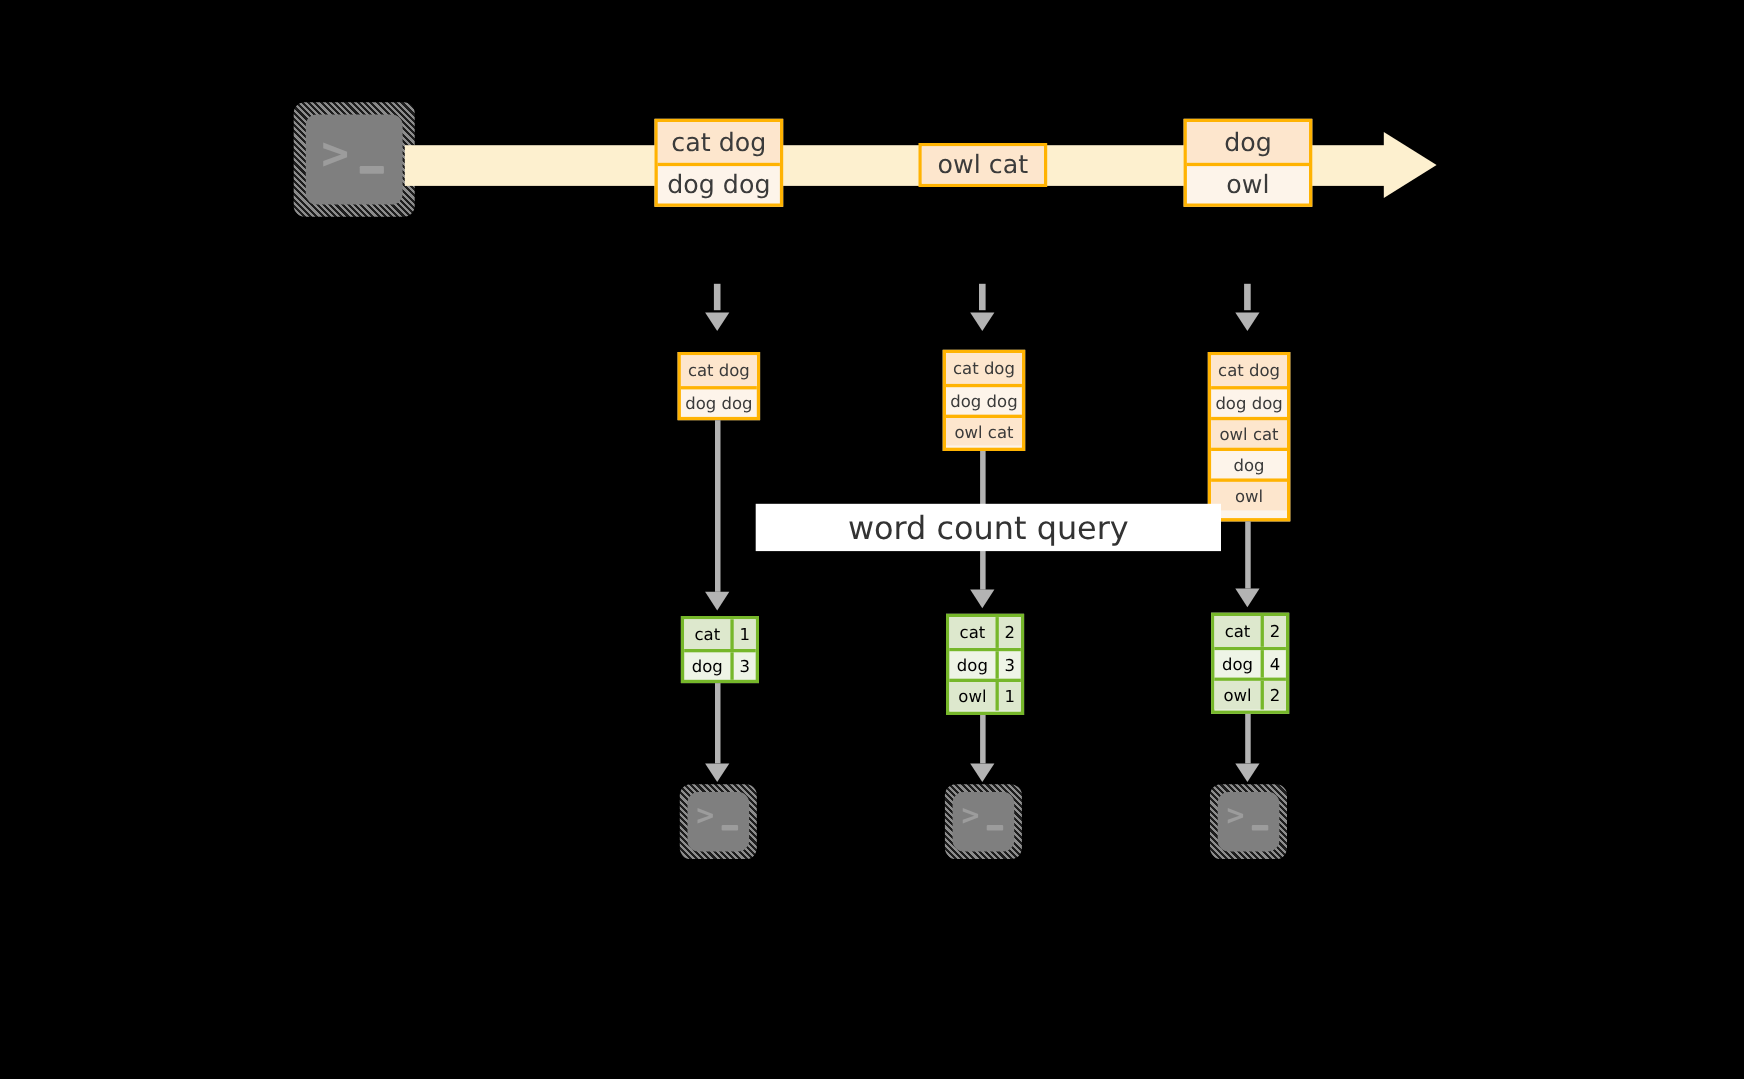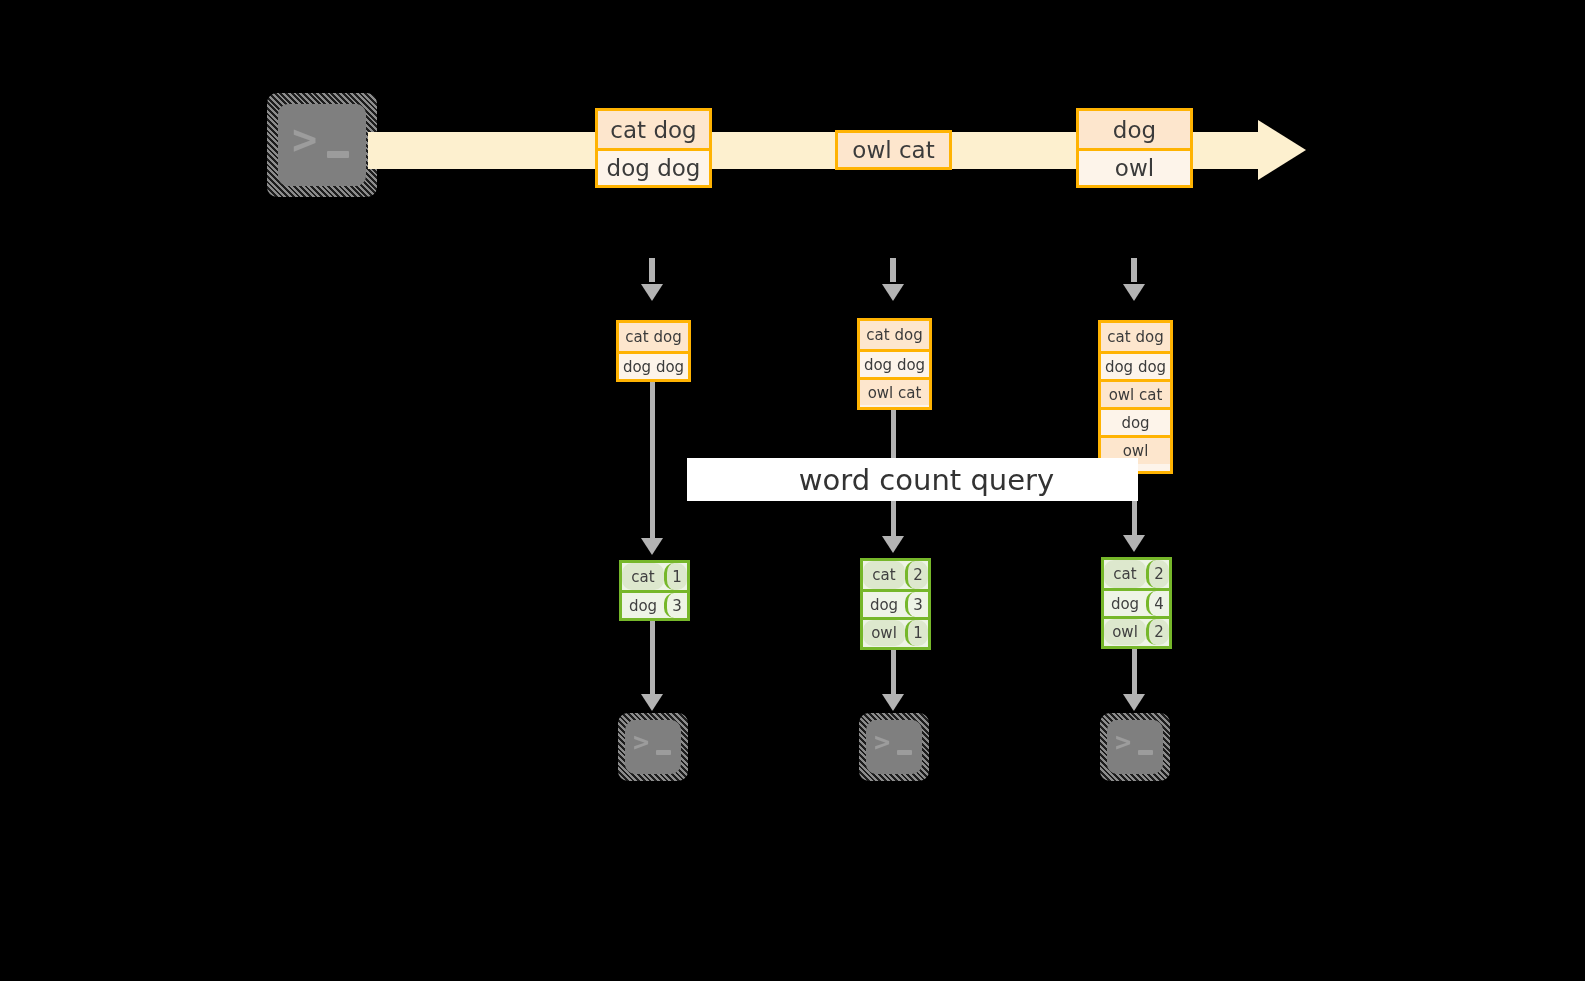--- a/index.html
+++ b/index.html
@@ -29,35 +29,35 @@
         justify-content:center;color:#3b3b3b;white-space:nowrap;}
   .obox .row.alt{background:#fde6cd;}
   .obox .row.sep{border-top:3px solid #ffb302;}
 
   
   .gtab{position:absolute;box-sizing:border-box;border:3px solid #76b72a;
         background:#eef4e6;}
   .gtab .grow{box-sizing:border-box;display:flex;}
   .gtab .grow.sep{border-top:3px solid #76b72a;}
   .gtab .gk,.gtab .gv{box-sizing:border-box;display:flex;align-items:center;
-        justify-content:center;color:#404040;white-space:nowrap;border-radius:10px;}
+        justify-content:center;color:#000000;white-space:nowrap;}
   .gtab .gv{border-left:3px solid #76b72a;}
   .gtab .grow.alt .gk,.gtab .grow.alt .gv{background:#dde8cd;}
 
   
   .vline{position:absolute;background:#b3b3b3;}
   .vdash{position:absolute;background:#b3b3b3;}
   .vhead{position:absolute;width:0;height:0;
          border-left:11px solid transparent;border-right:11px solid transparent;
          border-top:17px solid #b3b3b3;}
 
   
   .qlabel{position:absolute;background:#ffffff;color:#333333;
           display:flex;align-items:center;justify-content:center;
-          white-space:nowrap;padding-left:28px;}
+          white-space:nowrap;}
 </style>
 </head>
 <body>
 
 <div id="stage">
 
   <div class="term" style="left:267px;top:93px;width:110px;height:104px;">
     <div class="hatch"></div>
     <div class="face" style="left:11px;top:11px;right:11px;bottom:11px;"></div>
     <div class="glyph" style="left:25px;top:26px;font-size:42px;">&gt;</div>

